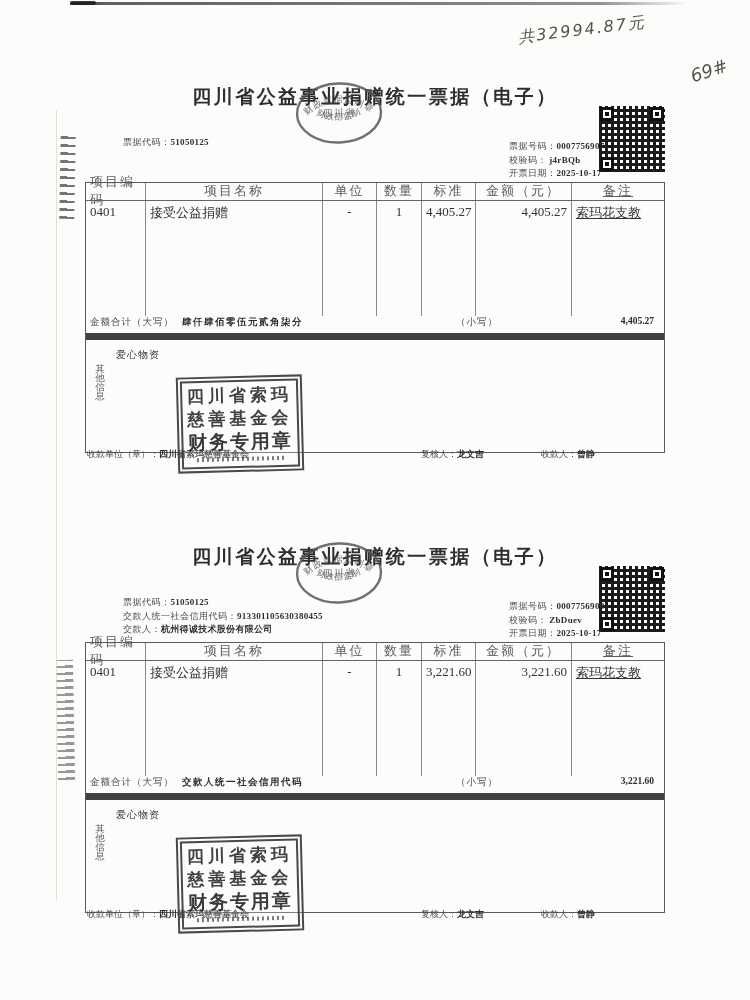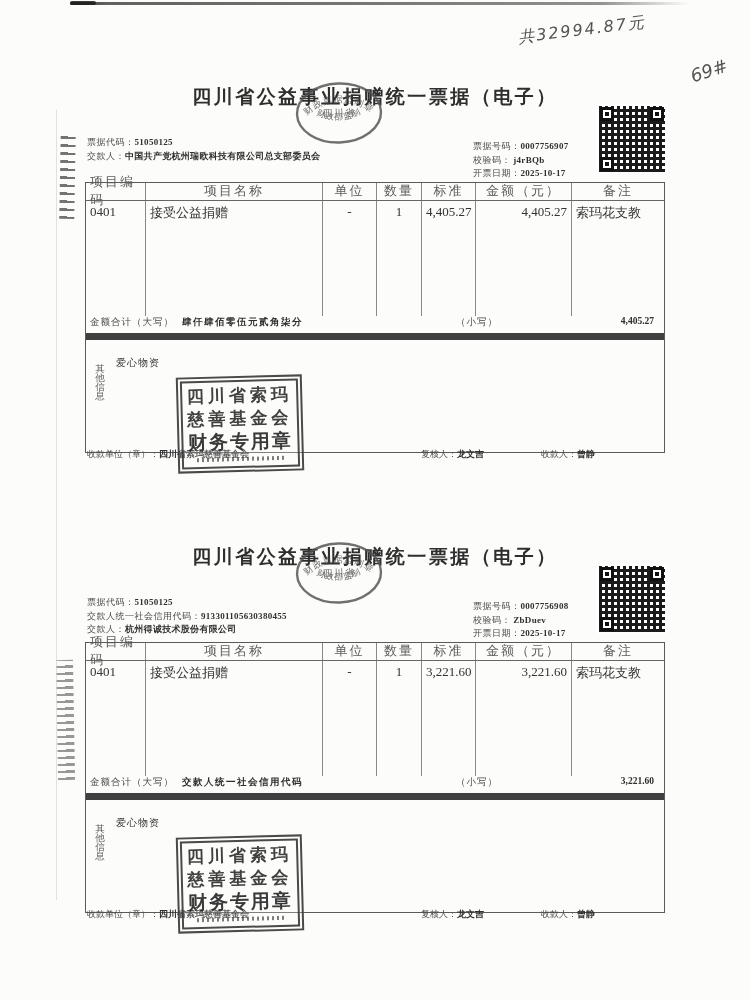--- a/index.html
+++ b/index.html
@@ -41,44 +41,44 @@
     repeating-linear-gradient(0deg,#1b1b1b 0 3px,transparent 3px 6px),
     repeating-linear-gradient(90deg,#1b1b1b 0 3px,rgba(255,255,255,.85) 3px 6px);
     outline:2px solid #fff;}
   .qr .f{position:absolute;width:14px;height:14px;border:3px solid #101010;background:#fff;box-sizing:border-box;}
   .qr .f::after{content:"";position:absolute;left:2px;top:2px;width:4px;height:4px;background:#101010;}
   .qr .f1{left:1px;top:1px;} .qr .f2{right:1px;top:1px;} .qr .f3{left:1px;bottom:1px;}
 
   .hdr{position:absolute;font-size:9px;line-height:13.5px;color:#4a4a4a;white-space:nowrap;}
   .hdr-l{left:2px;top:56px;}
   .hdr-r{left:388px;top:60px;}
-  .hdr .lb{letter-spacing:.5px;}
+  .hdr .lb{letter-spacing:.5px;margin-left:36px;}
   .hdr .vl{font-weight:bold;color:#303030;letter-spacing:.3px;}
 
   
   .box{position:absolute;left:0;top:102px;width:578px;border:1.2px solid #5a5a5a;background:transparent;}
   .trow{display:flex;align-items:center;}
   .thead{height:17px;border-bottom:1px solid #666;}
   .tbody{height:115px;align-items:flex-start;}
   .cell{box-sizing:border-box;height:100%;padding:1px 4px;border-right:1px solid #888;font-size:13px;}
   .cell:last-child{border-right:none;}
   .c0{width:60px;} .c1{width:177px;} .c2{width:54px;} .c3{width:45px;}
-  .c4{width:54px;} .c5{width:96px;} .c6{flex:1;}
+  .c4{width:54px;} .c5{width:96px;} .c6{flex:1;text-decoration:underline;}
   .thead .cell{display:flex;align-items:center;justify-content:center;color:#5c5c5c;letter-spacing:2px;padding-top:0;}
   .tbody .cell{padding-top:3px;color:#333;}
   .ac{text-align:center;} .ar{text-align:right;}
   .total{position:relative;height:17px;border-bottom:7px solid #404040;font-size:9.5px;display:flex;align-items:flex-start;}
   .t-lb{margin-left:4px;letter-spacing:1px;color:#4a4a4a;}
   .t-words{margin-left:8px;font-weight:bold;letter-spacing:1.5px;color:#2e2e2e;}
   .t-sm{position:absolute;left:370px;color:#4a4a4a;letter-spacing:1px;}
   .t-amt{position:absolute;right:10px;font-weight:bold;color:#2e2e2e;}
   .info{position:relative;height:112px;}
   .vlabel{position:absolute;left:7px;top:16px;writing-mode:vertical-rl;text-orientation:upright;
     letter-spacing:9px;font-size:9.5px;color:#555;}
-  .icontent{position:absolute;left:30px;top:16px;font-size:10px;color:#333;letter-spacing:1px;}
+  .icontent{position:absolute;left:30px;top:8px;font-size:10px;color:#333;letter-spacing:1px;}
 
   .ftr{position:absolute;left:0;top:368px;width:100%;font-size:9px;color:#4a4a4a;}
   .ftr .vl{font-weight:bold;color:#303030;}
   .f-unit{position:absolute;left:2px;}
   .f-rev{position:absolute;left:336px;}
   .f-pay{position:absolute;left:456px;}
 
   
   .sq-stamp{position:absolute;left:92px;top:296px;width:126px;height:96px;box-sizing:border-box;
     border:2.5px solid #3d3d3d;padding:2px;transform:rotate(-1.5deg);opacity:.93;background:rgba(252,252,250,.25);}
@@ -116,21 +116,20 @@
     </svg>
 
     <div class="qr">
       <i class="f f1"></i>
       <i class="f f2"></i>
       <i class="f f3"></i>
     </div>
 
     <div class="hdr hdr-l">
       <div><span class="lb">票据代码：</span><span class="vl">51050125</span></div>
-      <div><span class="lb">交款人：</span><span class="vl">中国共产党杭州瑞欧科技有限公司总支部委员会</span></div>
     </div>
     <div class="hdr hdr-r">
       <div><span class="lb">票据号码：</span><span class="vl">0007756907</span></div>
       <div><span class="lb">校验码：</span> <span class="vl">j4rBQb</span></div>
       <div><span class="lb">开票日期：</span><span class="vl">2025-10-17</span></div>
     </div>
 
     <div class="box">
       <div class="trow thead">
         <div class="cell c0">项目编码</div>

